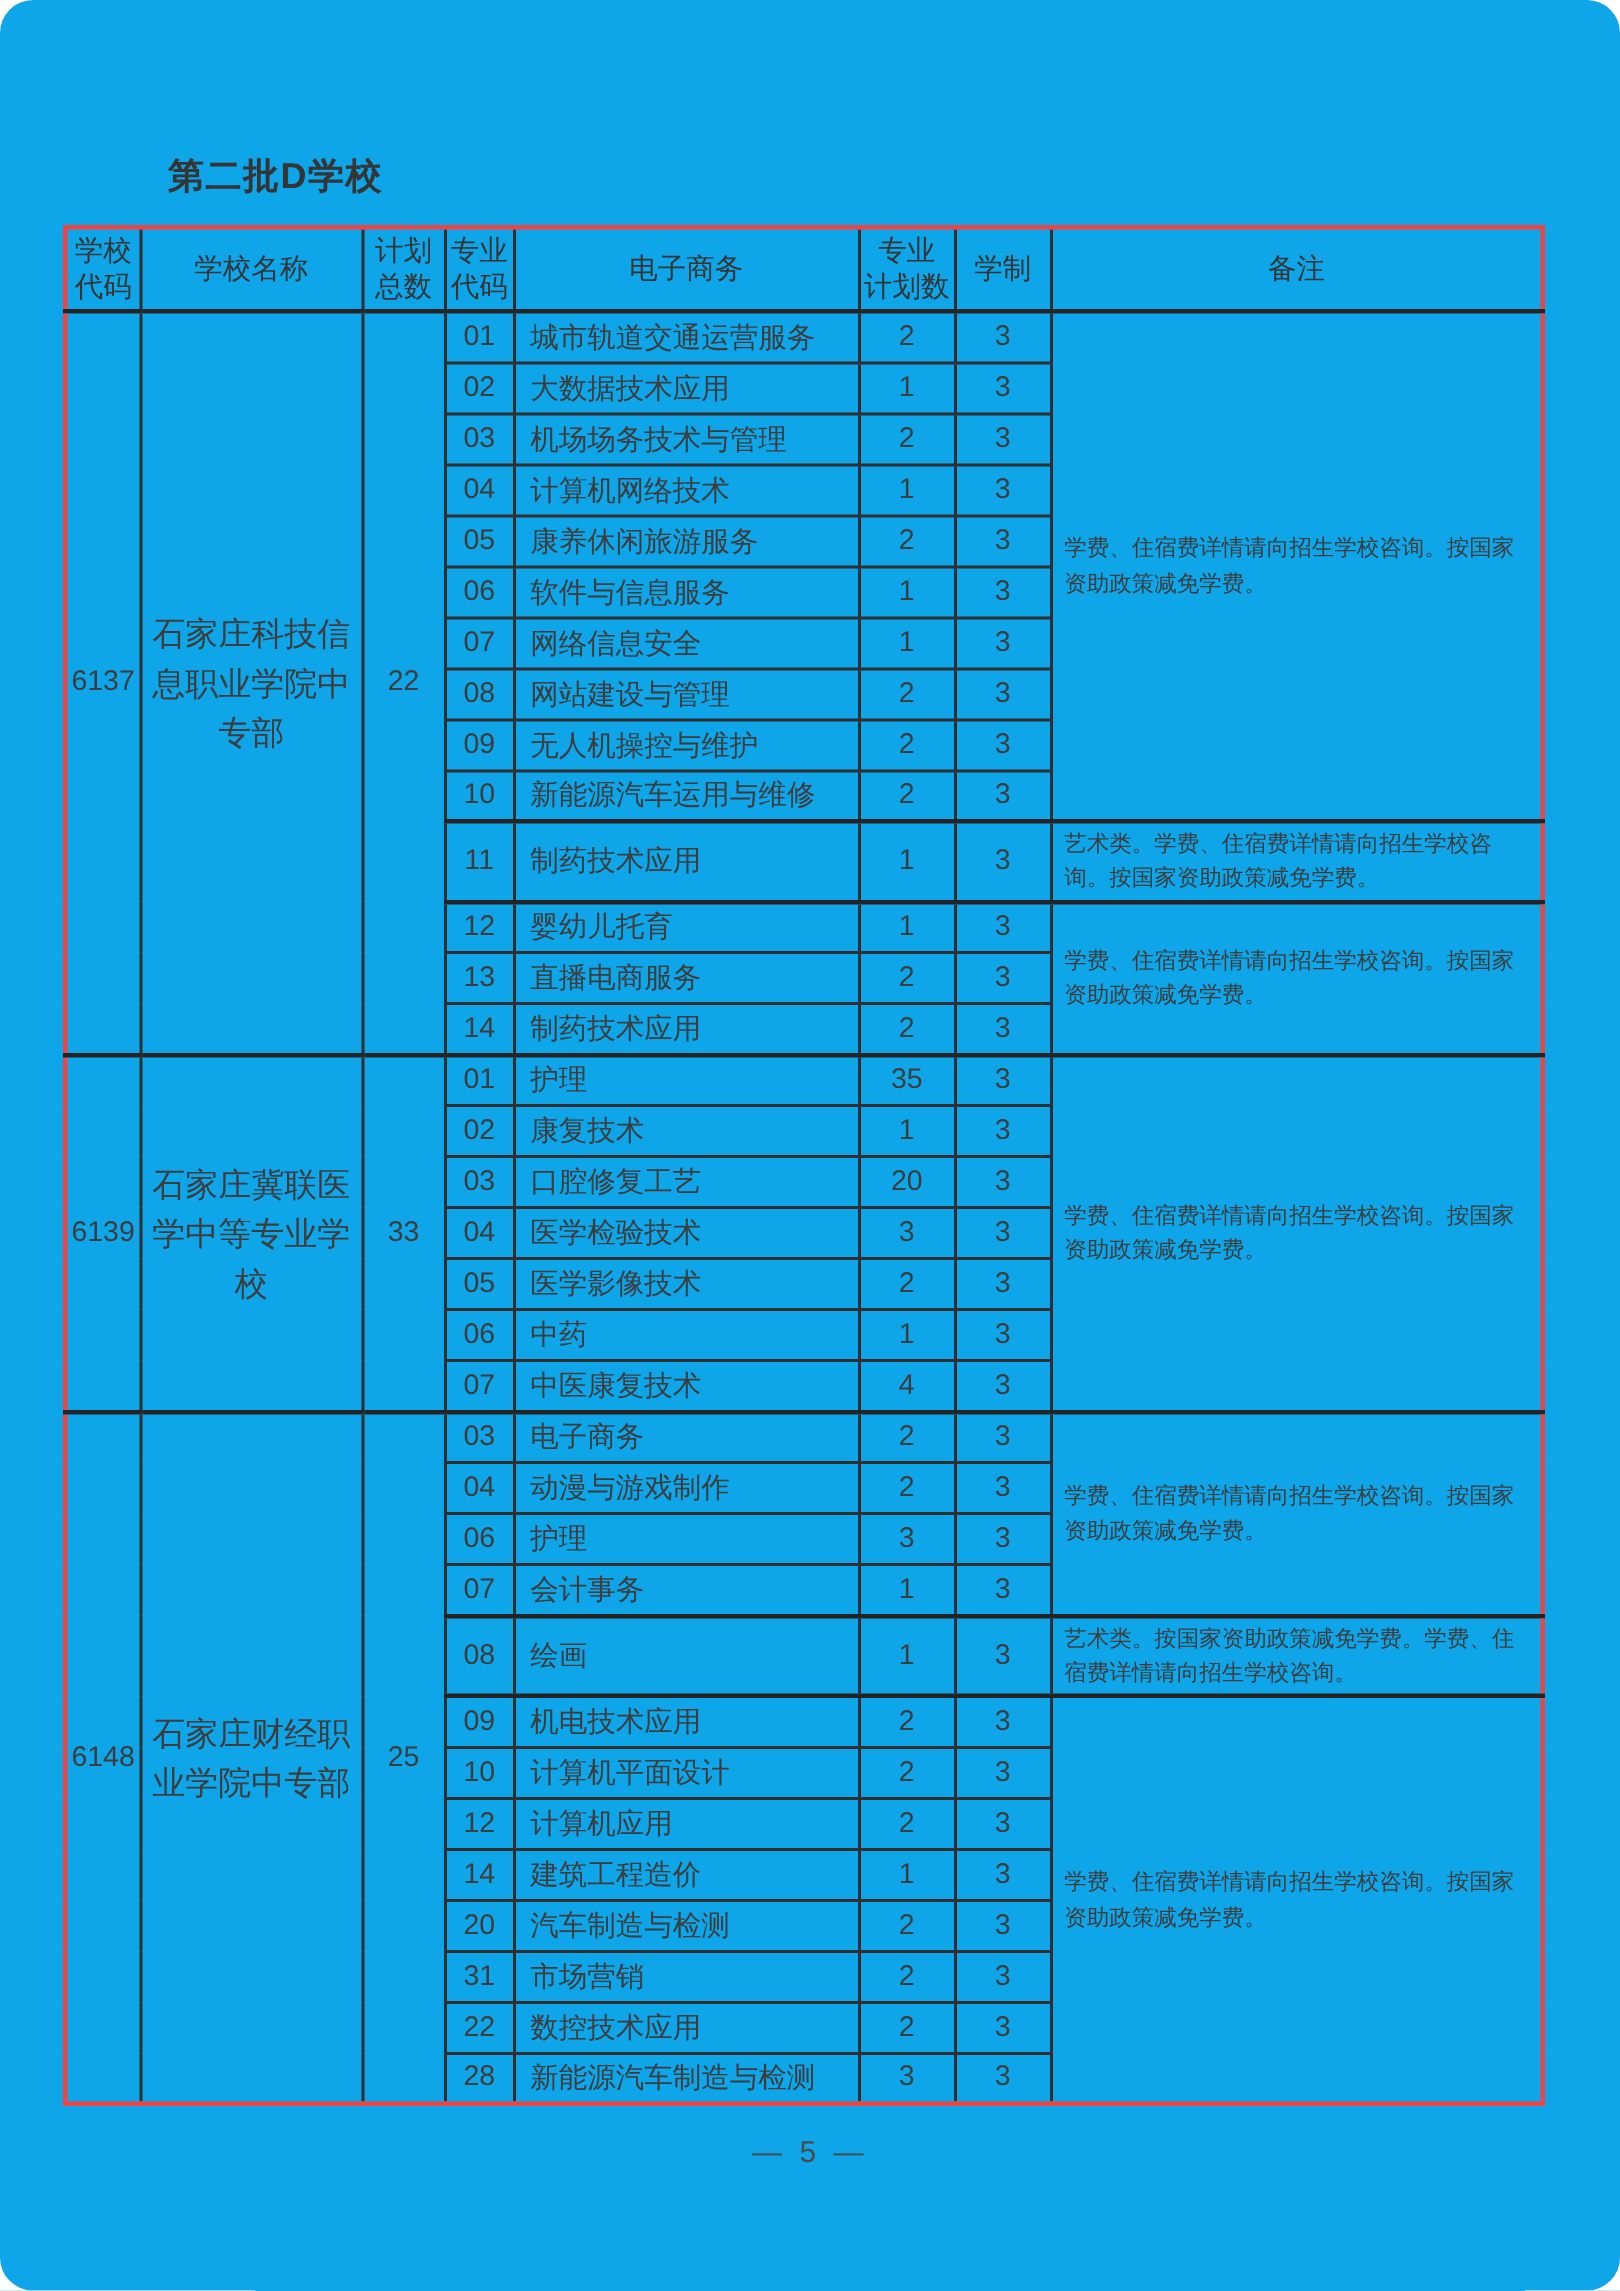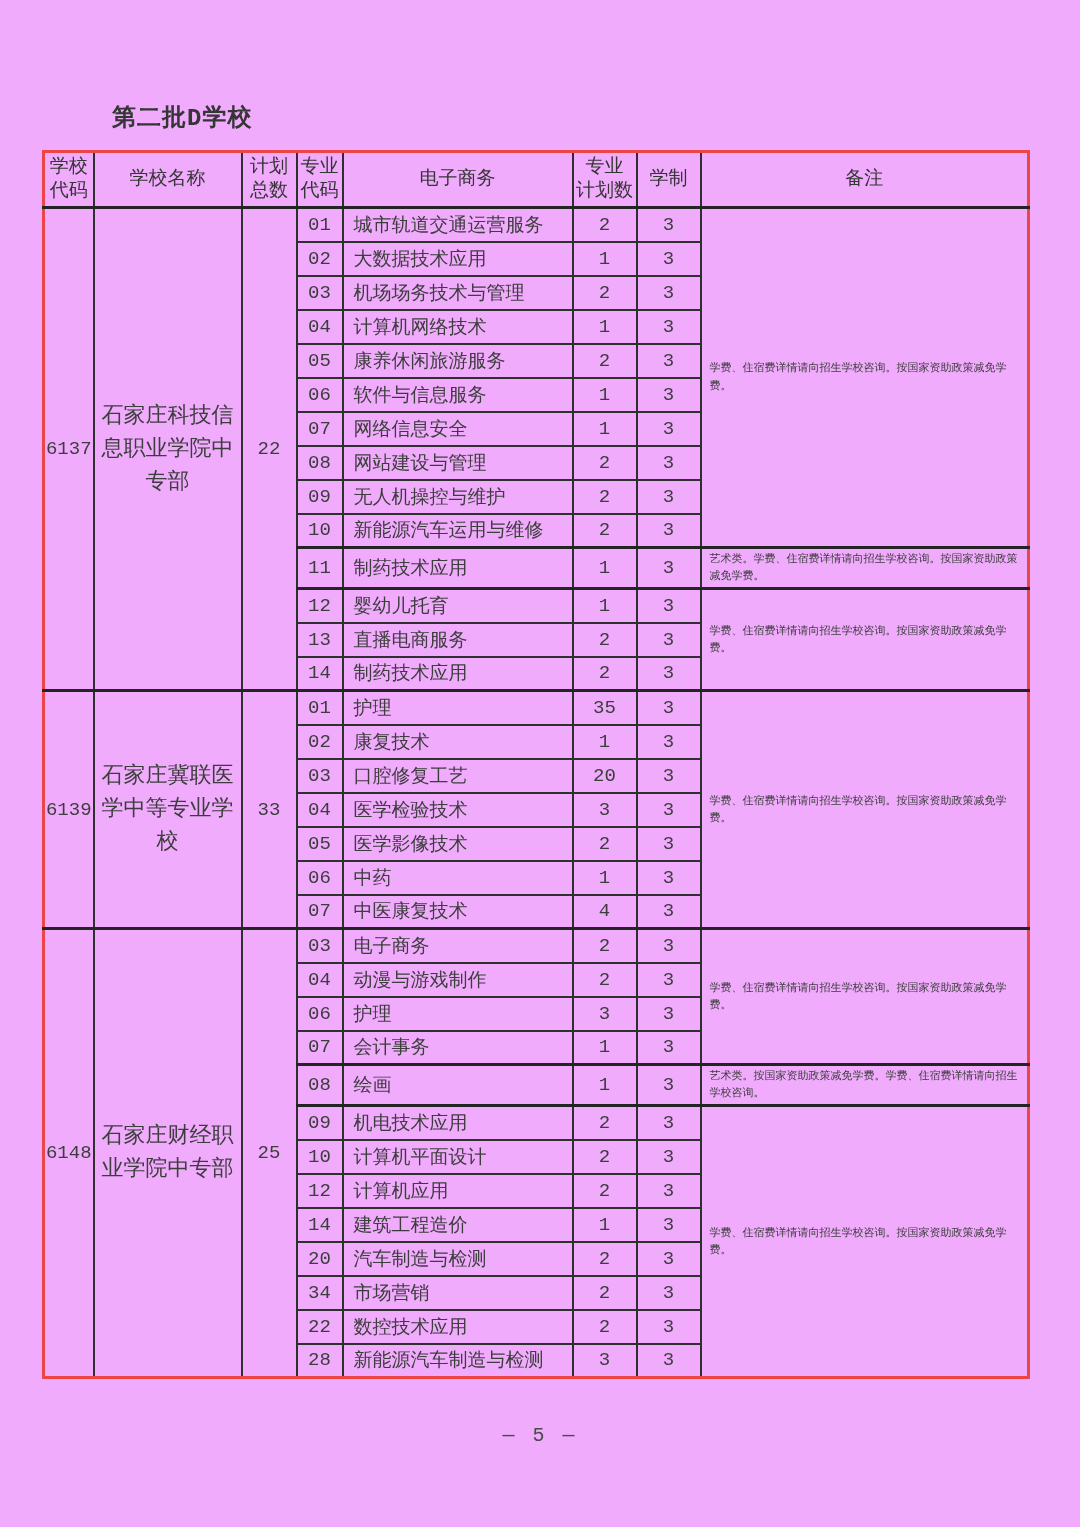--- a/index.html
+++ b/index.html
@@ -4,24 +4,25 @@
 <style>
   html, body {
     margin: 0;
     padding: 0;
     background: #ffffff;
   }
   .page {
     position: relative;
     width: 1080px;
     height: 1527px;
-    background: #f0abfc;
-    font-family: Liberation Mono, monospace;
+    background: #0ea5e9;
+    font-family: Liberation Sans, sans-serif;
     color: #3d3d3d;
     overflow: hidden;
+    border-radius: 22px;
   }
   .doc-title {
     position: absolute;
     left: 112px;
     top: 101px;
     margin: 0;
     font-size: 24px;
     font-weight: bold;
     letter-spacing: 1px;
     color: #353535;
@@ -64,21 +65,21 @@
     font-size: 22px;
     line-height: 1.5;
   }
   .admission-table td.major-name {
     text-align: left;
     padding: 0 0 0 10px;
   }
   .admission-table td.remark {
     text-align: left;
     padding: 2px 8px;
-    font-size: 11px;
+    font-size: 15px;
     line-height: 1.55;
   }
   .admission-table tr.school-start td {
     border-top: 3px solid #242424;
   }
   .admission-table tr.group-start td {
     border-top: 3px solid #242424;
   }
   .page-footer {
     position: absolute;
@@ -321,21 +322,21 @@
           <td>1</td>
           <td>3</td>
         </tr>
         <tr>
           <td>20</td>
           <td class="major-name">汽车制造与检测</td>
           <td>2</td>
           <td>3</td>
         </tr>
         <tr>
-          <td>34</td>
+          <td>31</td>
           <td class="major-name">市场营销</td>
           <td>2</td>
           <td>3</td>
         </tr>
         <tr>
           <td>22</td>
           <td class="major-name">数控技术应用</td>
           <td>2</td>
           <td>3</td>
         </tr>

